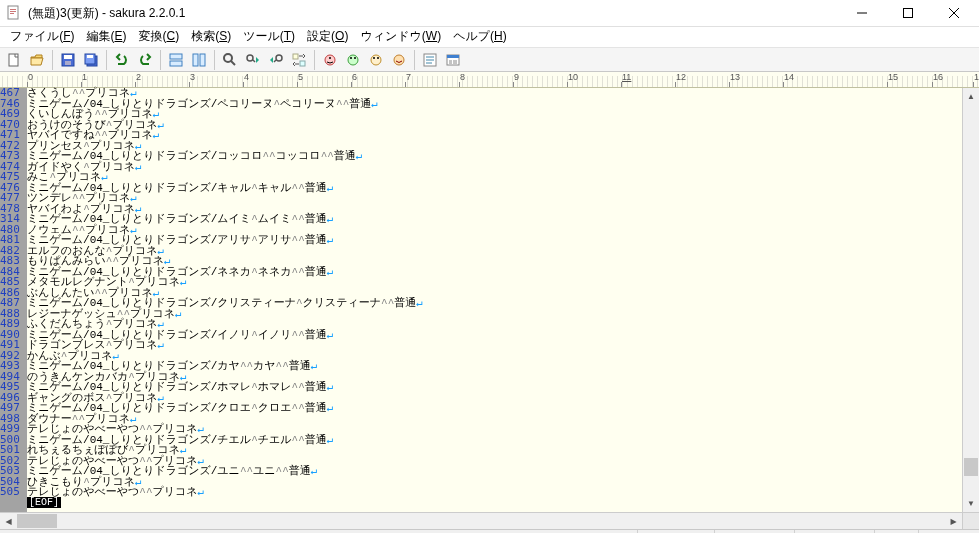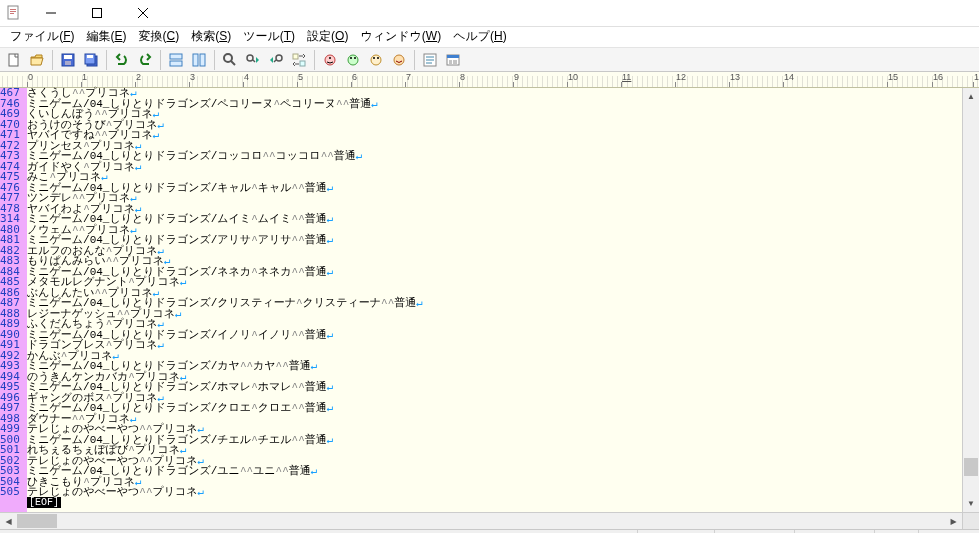--- a/index.html
+++ b/index.html
@@ -13,21 +13,21 @@
   .menuitm { padding: 2px 6px; cursor: default; }
   .mnumn { text-decoration: underline; }
   .toolbar { height: 25px; background: #f5f5f5; border-top: 1px solid #e4e4e4; border-bottom: 1px solid #c8c8c8; display: flex; align-items: center; padding: 0 3px; gap: 1px; }
   .tbtn { width: 22px; height: 22px; display: flex; align-items: center; justify-content: center; border: 1px solid transparent; }
   .tsep { width: 1px; height: 20px; background: #c8c8c8; margin: 0 3px; }
   .ruler { height: 16px; background: #fefef0; border-bottom: 1px solid #c0c0a0; position: relative; font-size: 9px; color: #333; overflow: hidden; }
   .rulerfill { position:absolute; left:0; right:0; top:4px; bottom:0; background: repeating-linear-gradient(90deg, transparent 0 2px,#888 2px 3px, transparent 3px 5px); opacity:.25;}
   .rulermark { position: absolute; top: 0; font-size: 9px; color: #555; }
   .rulermark::before { content: ""; position: absolute; left: -1px; top: 10px; width: 1px; height: 6px; background: #888; }
   .editor-wrap { position: relative; height: 424px; background: #fffff0; display: flex; }
-  .linecol { width: 27px; text-align: right; padding-right: 2px; color: #2040c0; font-family: "MS Gothic", monospace; font-size: 11px; line-height: 10.5px; background: #f0abfc; user-select: none; }
+  .linecol { width: 27px; text-align: right; padding-right: 2px; color: #2040c0; font-family: "MS Gothic", monospace; font-size: 11px; line-height: 10.5px; background: #a3a3a3; user-select: none; }
   .textcol { flex: 1; font-family: Liberation Mono, monospace; font-size: 11px; line-height: 10.5px; color: #000; white-space: pre; background: #fffff0; position: relative; }
   .line { height: 10.5px; display:flex; align-items:center;}
   .crlf { color: #18a0ff; font-weight: normal; }
   .tabmark { color: #808080; }
   .eof { background: #000; color: #fff; padding: 0 2px; display: inline-block; font-size: 10px; height: 11px; line-height: 11px; }
   .vscroll { width: 17px; background: #f0f0f0; border-left: 1px solid #ccc; position: relative; }
   .vsup, .vsdn { height: 17px; display: flex; align-items: center; justify-content: center; font-size: 8px; color: #555; background: #f0f0f0; }
   .vsthumb { position: absolute; left: 1px; right: 1px; background: #c8c8c8; }
   .hscroll { height: 17px; background: #f0f0f0; border-top: 1px solid #ccc; display: flex; }
   .hsbtn { width: 17px; display: flex; align-items: center; justify-content: center; font-size: 8px; color: #555; }
@@ -42,20 +42,21 @@
 </head>
 <body>
 
 <div class="titlebar">
   <svg class="titleicon" viewBox="0 0 16 16">
       <rect x="2" y="1" width="10" height="13" fill="#fff" stroke="#888"></rect>
       <rect x="4" y="4" width="6" height="1" fill="#c77"></rect>
       <rect x="4" y="6" width="6" height="1" fill="#c77"></rect>
       <rect x="4" y="8" width="4" height="1" fill="#c77"></rect>
     </svg>
+  <div class="titletext">(無題)3(更新) - sakura 2.2.0.1</div>
   <div class="winctrls">
     <div class="wbtn">
         <svg width="10" height="10" viewBox="0 0 10 10">
           <path d="M0 5h10" stroke="#000" stroke-width="1"></path>
         </svg>
       </div>
     <div class="wbtn">
         <svg width="10" height="10" viewBox="0 0 10 10">
           <rect x="0.5" y="0.5" width="9" height="9" fill="none" stroke="#000"></rect>
         </svg>

